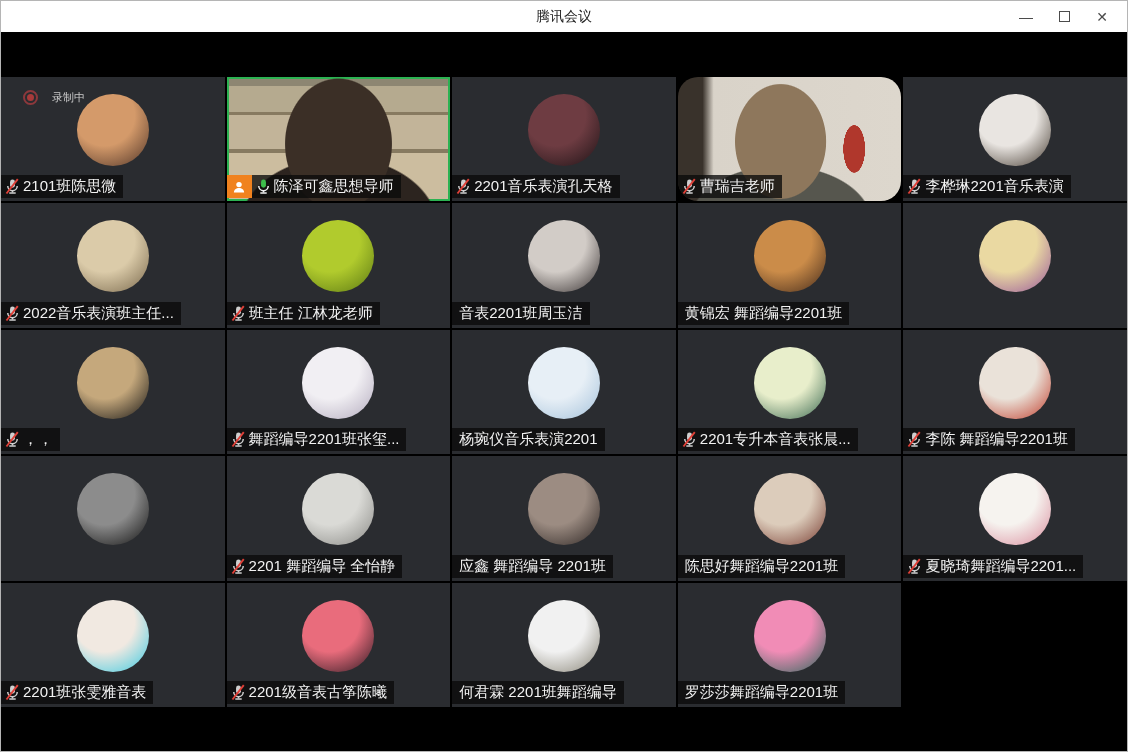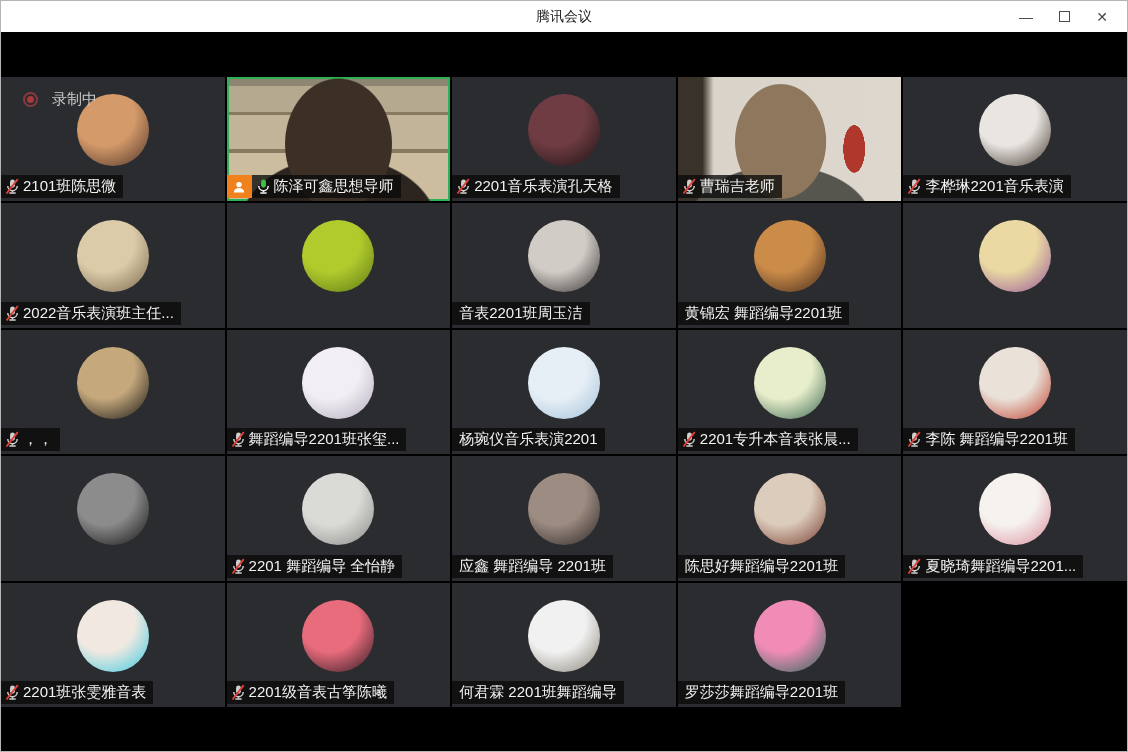--- a/index.html
+++ b/index.html
@@ -59,20 +59,21 @@
     padding-left: 37px;
   }
   .tile.video-bookshelf::after {
     content:""; position:absolute; inset:0;
     background:
       radial-gradient(ellipse 54px 66px at 50% 54%, #3b2f26 98%, transparent 100%),
       radial-gradient(ellipse 100px 72px at 50% 122%, #2c241f 98%, transparent 100%);
   }
   .tile.video-whitewall {
     background:linear-gradient(90deg, #39322b 0%, #39322b 11%, #d9d3c9 16%, #ddd7cd 100%);
+    border-radius:20px;
   }
   .tile.video-whitewall::after {
     content:""; position:absolute; inset:0;
     background:
       radial-gradient(ellipse 11px 24px at 79% 58%, #b0372c 98%, transparent 100%),
       radial-gradient(ellipse 46px 58px at 46% 52%, #8e775c 98%, transparent 100%),
       radial-gradient(ellipse 92px 58px at 46% 118%, #56564e 98%, transparent 100%);
   }
 
   
@@ -96,21 +97,21 @@
   
   .recording {
     position:absolute; top:13px; left:22px; display:flex; align-items:center;
     gap:14px; z-index:3;
   }
   .rec-ring {
     width:15px; height:15px; border-radius:50%; border:2.5px solid #8d383c;
     display:flex; align-items:center; justify-content:center;
   }
   .rec-dot { width:7px; height:7px; border-radius:50%; background:#a83a3a; }
-  .rec-text { color:#c9c9c9; font-size:15px; }
+  .rec-text { color:#c9c9c9; font-size:11px; }
 </style>
 </head>
 <body>
 
 <div class="window">
 
   <div class="titlebar">
     <div class="titlebar-title">腾讯会议</div>
     <div class="win-controls">
       <button class="win-btn">—</button>
@@ -247,20 +248,34 @@
 
         <span class="pname">2022音乐表演班主任...</span>
       </span>
     </div>
   </div>
 
   <div class="tile">
 
     <div class="avatar" style="background: radial-gradient(circle at 38% 30%, rgb(177, 203, 45) 0px, rgb(177, 203, 45) 45%, rgb(90, 119, 18) 100%);"></div>
 
+    <div class="name-label">
+
+      <span class="label-body">
+        <svg class="mic-icon" width="17" height="17" viewBox="0 0 18 18">
+          <rect x="6.4" y="1.6" width="5.2" height="8.6" rx="2.6" fill="#cfcfcf"></rect>
+          <path d="M4 8.4a5 5 0 0 0 10 0" fill="none" stroke="#cfcfcf" stroke-width="1.6"></path>
+          <line x1="9" y1="13.4" x2="9" y2="15.4" stroke="#cfcfcf" stroke-width="1.6"></line>
+          <line x1="5.6" y1="15.9" x2="12.4" y2="15.9" stroke="#cfcfcf" stroke-width="1.6"></line>
+          <line x1="2.6" y1="16.4" x2="14.6" y2="1.2" stroke="#e04038" stroke-width="2"></line>
+        </svg>
+
+        <span class="pname">班主任 江林龙老师</span>
+      </span>
+    </div>
   </div>
 
   <div class="tile">
 
     <div class="avatar" style="background: radial-gradient(circle at 38% 30%, rgb(210, 204, 199) 0px, rgb(210, 204, 199) 45%, rgb(53, 47, 47) 100%);"></div>
 
     <div class="name-label">
 
       <span class="label-body no-icon">
 

